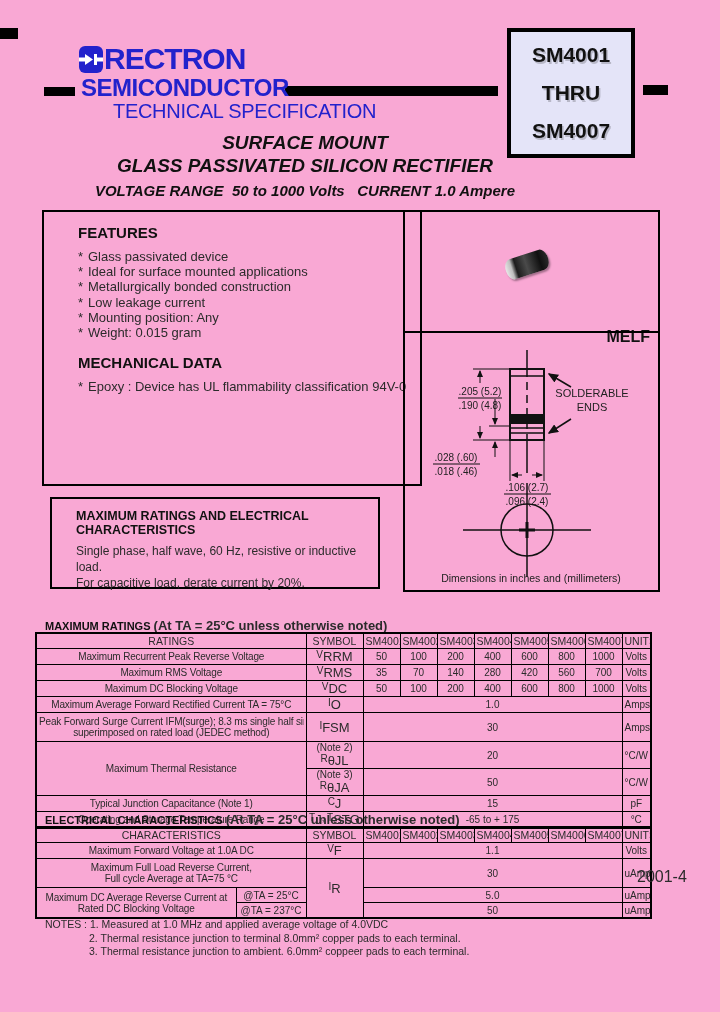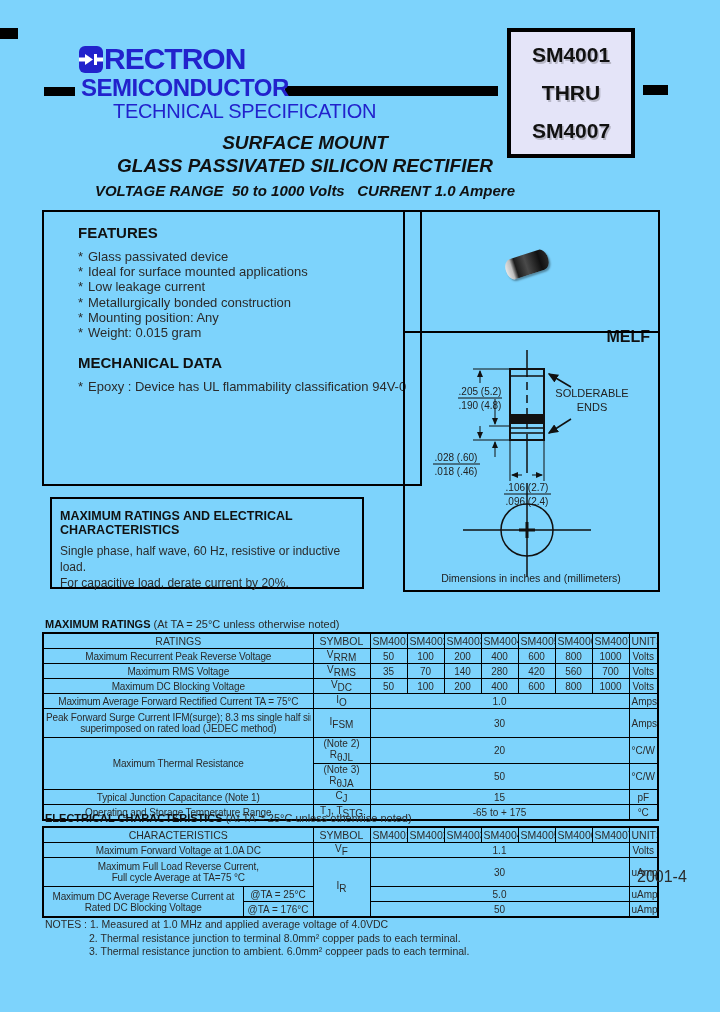--- a/index.html
+++ b/index.html
@@ -1,16 +1,16 @@
 <!DOCTYPE html>
 <html><head>
 <meta charset="utf-8">
 <style>
   html,body{margin:0;padding:0;background:#fff;}
-  #page{position:relative;width:720px;height:1012px;background:#7dd3fc;overflow:hidden;
+  #page{position:relative;width:720px;height:1012px;background:#f9a8d4;overflow:hidden;
         font-family:"Liberation Sans",sans-serif;color:#222;}
   .bar{position:absolute;background:#000;}
   
   .brand-name{position:absolute;left:104px;top:42px;font-size:30px;font-weight:bold;
               letter-spacing:-1px;color:#2222cc;}
   .brand-div{position:absolute;left:81px;top:74px;font-size:24px;font-weight:bold;
              letter-spacing:-0.5px;color:#2222cc;}
   .brand-tag{position:absolute;left:81px;top:100px;font-size:20px;font-weight:normal;
              letter-spacing:-0.3px;color:#2222cc;margin-left:32px;}
   .logo-icon{position:absolute;left:79px;top:46px;}
@@ -37,34 +37,34 @@
   .melf-photo{position:absolute;left:100px;top:42px;width:44px;height:21px;transform:rotate(-18deg);
               border-radius:7px/10px;
               background:linear-gradient(90deg,#e8e8e8 0%,#bdbdbd 14%,#8a8a8a 17%,#1c1c1c 24%,#4a4a4a 48%,#101010 80%,#2a2a2a 100%);
               box-shadow:1px 2px 2px rgba(0,0,0,0.35);}
   .pkg-drawing{position:absolute;left:0;top:121px;}
   .dim-text{font-size:10px;fill:#222;}
   .dim-text-lg{font-size:11px;fill:#222;}
   .cap-text{font-size:10.5px;fill:#222;}
   
   .ratings-note-box{position:absolute;left:50px;top:497px;width:302px;height:78px;
-                    border:2px solid #000;padding:10px 0 0 8px;}
+                    border:2px solid #000;padding:10px 0 0 24px;}
   .ratings-note-box h4{margin:0 0 6px 0;font-size:12.5px;color:#111;}
   .ratings-note-box div{font-size:12px;line-height:16px;color:#2b2b2b;}
   
   .tbl-caption{position:absolute;left:45px;font-size:11px;color:#111;}
-  .tbl-caption .cap-note{font-weight:normal;font-size:11px;color:#2b2b2b;}
-  table.spec{position:absolute;left:42px;border-collapse:collapse;table-layout:fixed;
+  .tbl-caption .cap-note{font-weight:bold;font-size:13px;color:#2b2b2b;}
+  table.spec{position:absolute;left:35px;border-collapse:collapse;table-layout:fixed;
              border:2px solid #000;font-size:10px;color:#2b2b2b;}
   table.spec th,table.spec td{border:1px solid #000;padding:0 2px;height:14px;
              font-weight:normal;text-align:center;overflow:hidden;}
   table.spec th{font-size:10.5px;}
   td.lbl{text-align:left;padding-left:5px;letter-spacing:-0.15px;}
   td.lbl div{white-space:nowrap;overflow:hidden;}
-  td.sym sub,td.lbl sub{font-size:10px;}
+  td.sym sub,td.lbl sub{font-size:13px;}
   th.nbr,td.nbr{border-right:none;}
   th.nbl,td.nbl{border-left:none;}
   tr.tall td{height:28px;}
   
   .notes{position:absolute;left:45px;top:918px;font-size:10.5px;color:#2b2b2b;line-height:13.5px;}
   .notes .cont{margin-left:44px;}
   .doc-code{position:absolute;left:637px;top:868px;font-size:16px;color:#2b2b2b;}
 </style>
 </head>
 <body>
@@ -96,22 +96,22 @@
   </div>
 
   <div class="title1" style="top:132px;">SURFACE MOUNT</div>
   <div class="title2" style="top:155px;">GLASS PASSIVATED SILICON RECTIFIER</div>
   <div class="title3" style="top:182px;">VOLTAGE RANGE  50 to 1000 Volts   CURRENT 1.0 Ampere</div>
 
   <div class="features-box">
     <h3>FEATURES</h3>
     <div class="feat-line"><span class="bullet">*</span><span>Glass passivated device</span></div>
     <div class="feat-line"><span class="bullet">*</span><span>Ideal for surface mounted applications</span></div>
+    <div class="feat-line"><span class="bullet">*</span><span>Metallurgically bonded construction</span></div>
     <div class="feat-line"><span class="bullet">*</span><span>Low leakage current</span></div>
-    <div class="feat-line"><span class="bullet">*</span><span>Metallurgically bonded construction</span></div>
     <div class="feat-line"><span class="bullet">*</span><span>Mounting position: Any</span></div>
     <div class="feat-line"><span class="bullet">*</span><span>Weight: 0.015 gram</span></div>
     <h3 class="mech-head">MECHANICAL DATA</h3>
     <div class="feat-line"><span class="bullet">*</span><span>Epoxy : Device has UL flammability classification 94V-0</span></div>
   </div>
 
   <div class="pkg-box">
     <div class="melf-photo"></div>
     <div class="melf-label">MELF</div>
     <div class="pkg-divider"></div>
@@ -332,21 +332,21 @@
     <tr>
       <td class="lbl" rowspan="2">
         <div>Maximum DC Average Reverse Current at</div>
         <div>Rated DC Blocking Voltage</div>
       </td>
       <td>@TA = 25°C</td>
       <td colspan="7">5.0</td>
       <td>uAmps</td>
     </tr>
     <tr>
-      <td>@TA = 176°C</td>
+      <td>@TA = 237°C</td>
       <td colspan="7">50</td>
       <td>uAmps</td>
     </tr>
   </tbody>
     </table>
 
   <div class="notes">
     <div><span>NOTES :</span> <span>1. Measured at 1.0 MHz and applied average voltage of 4.0VDC</span></div>
     <div class="cont">2. Thermal resistance junction to terminal 8.0mm² copper pads to each terminal.</div>
     <div class="cont">3. Thermal resistance junction to ambient. 6.0mm² coppeer pads to each terminal.</div>

